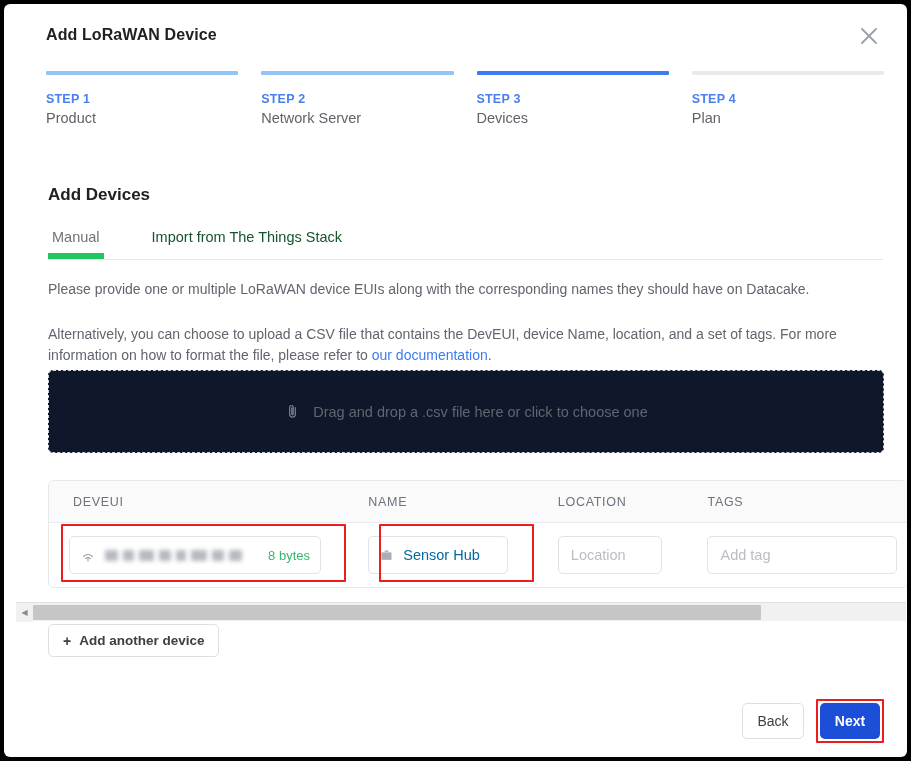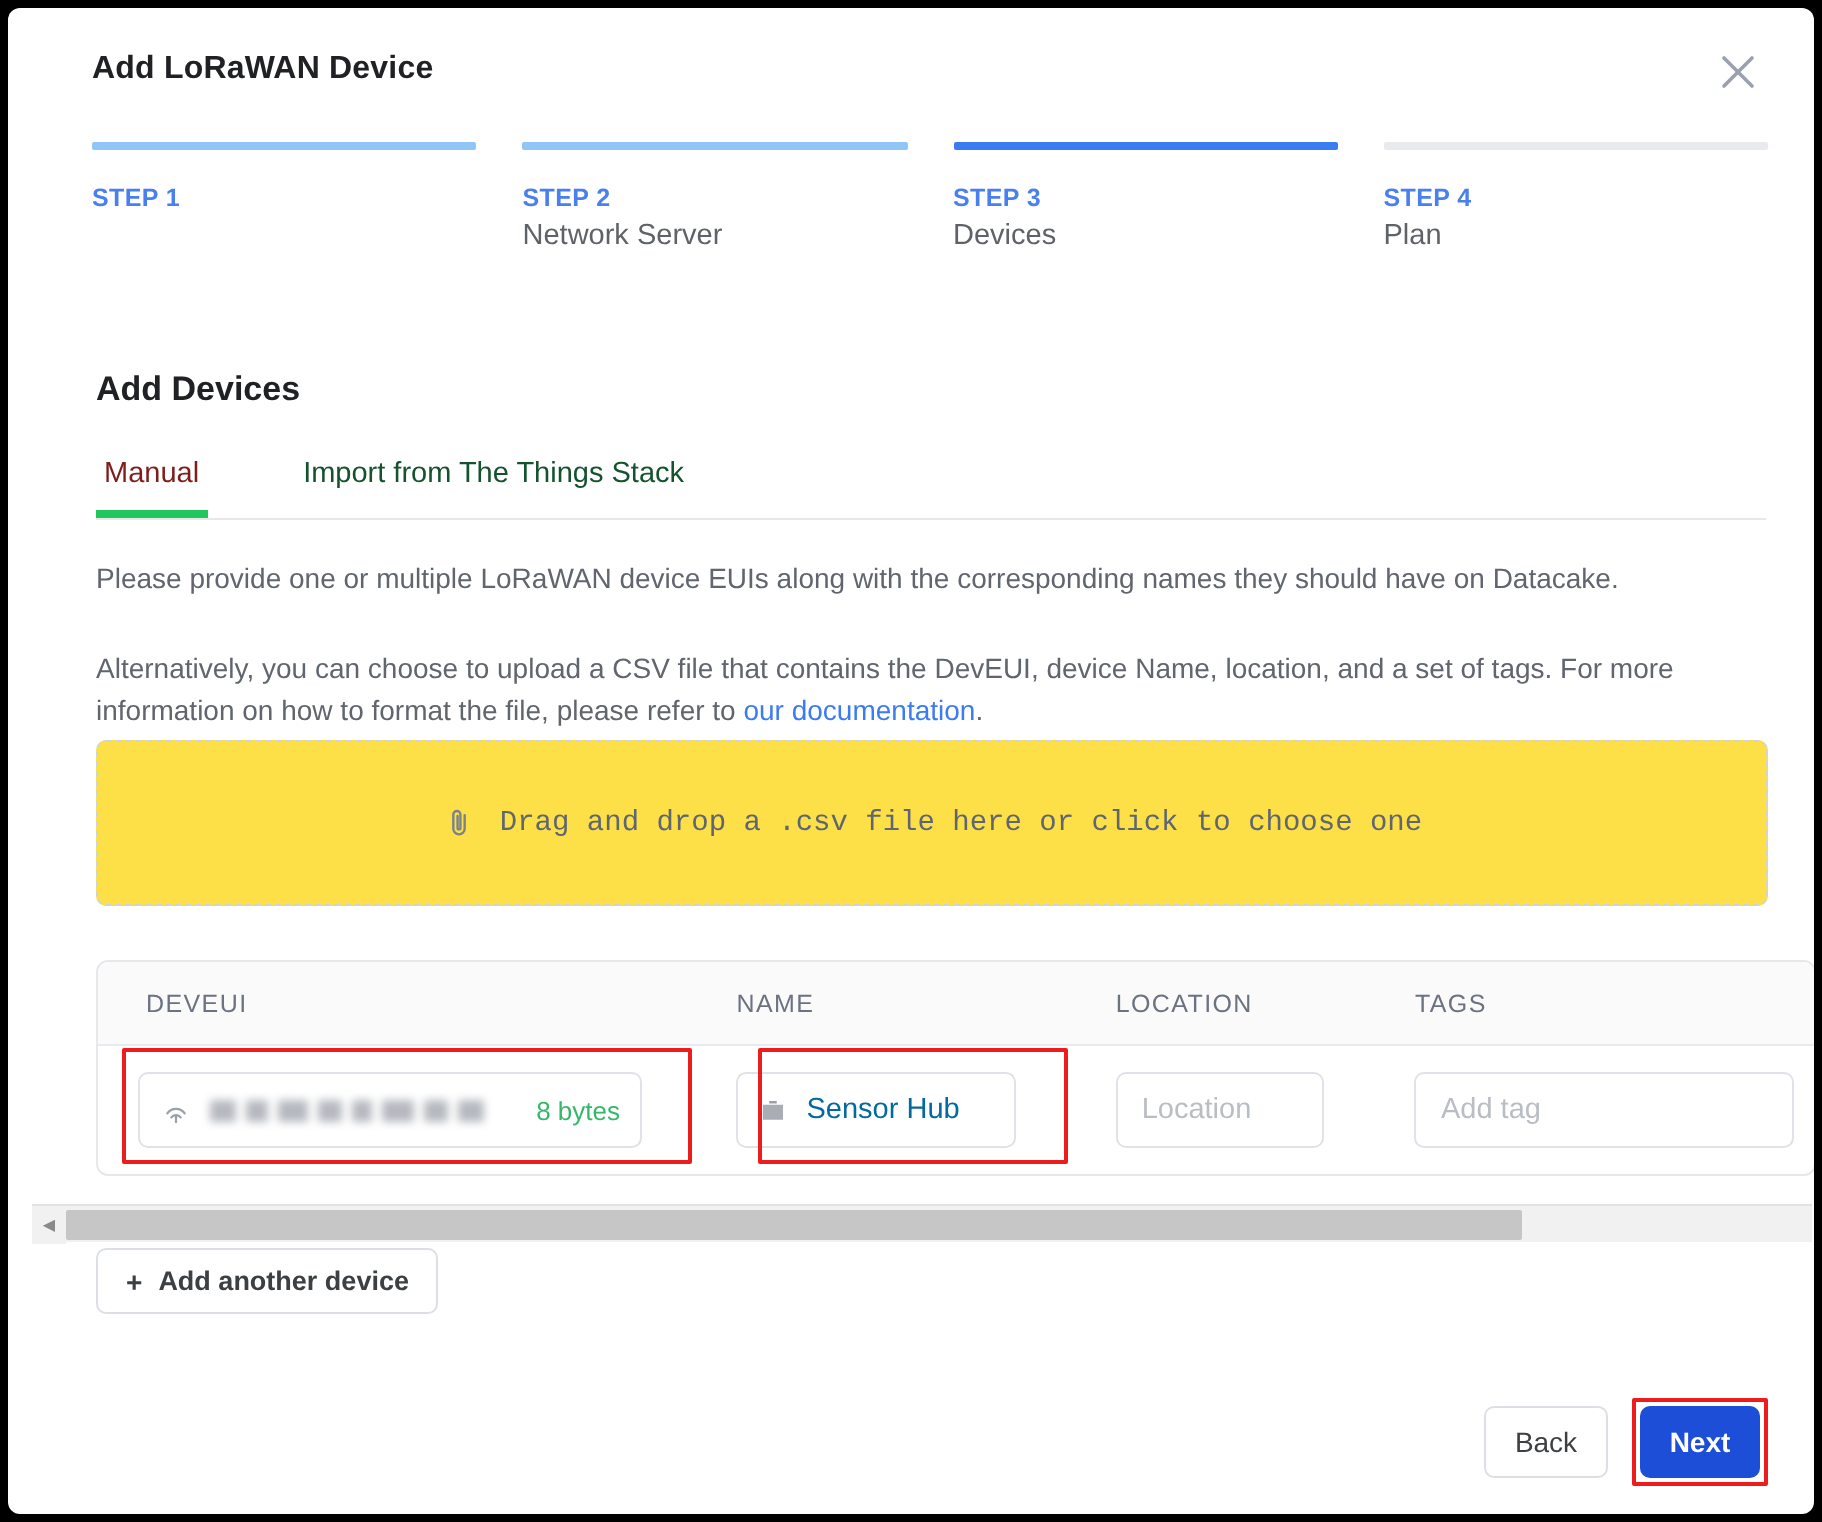--- a/index.html
+++ b/index.html
@@ -84,22 +84,22 @@
   .tab {
     padding: 0 4px;
     height: 39px;
     line-height: 34px;
     font-size: 14.5px;
     color: #14532d;
     cursor: pointer;
     margin-right: 44px;
   }
   .tab.active {
-    color: #7f1d1d;
-    border-bottom: 4px solid #22c55e;
+    color: #737373;
+    border-bottom: 6px solid #22c55e;
   }
 
   .para {
     position: absolute;
     left: 44px;
     width: 836px;
     font-size: 14px;
     color: #60656e;
     line-height: 21px;
   }
@@ -107,26 +107,25 @@
   .para.p2 { top: 320px; }
   .para a { color: #3b7cf0; text-decoration: none; }
 
   
   .dropzone {
     position: absolute;
     left: 44px; top: 366px;
     width: 836px; height: 83px;
     border: 1px dashed #cfd3da;
     border-radius: 5px;
-    background: #fde047;
+    background: #0f172a;
     display: flex;
     align-items: center;
     justify-content: center;
     cursor: pointer;
-    font-family: Liberation Mono, monospace;
   }
   .dropzone-text {
     font-size: 14.5px;
     color: #5f6670;
     margin-left: 12px;
   }
   .clip-icon { color: #7b828c; display: block; }
 
   
   .table-wrap {
@@ -282,20 +281,21 @@
     <svg width="24" height="24" viewBox="0 0 24 24" fill="none" stroke="currentColor" stroke-width="1.8" stroke-linecap="round">
       <line x1="5" y1="5" x2="19" y2="19"></line>
       <line x1="19" y1="5" x2="5" y2="19"></line>
     </svg>
   </div>
 
   <div class="stepper">
     <div class="step">
       <div class="step-bar"></div>
       <div class="step-num">STEP 1</div>
+      <div class="step-label">Product</div>
     </div>
     <div class="step">
       <div class="step-bar"></div>
       <div class="step-num">STEP 2</div>
       <div class="step-label">Network Server</div>
     </div>
     <div class="step">
       <div class="step-bar active"></div>
       <div class="step-num">STEP 3</div>
       <div class="step-label">Devices</div>

